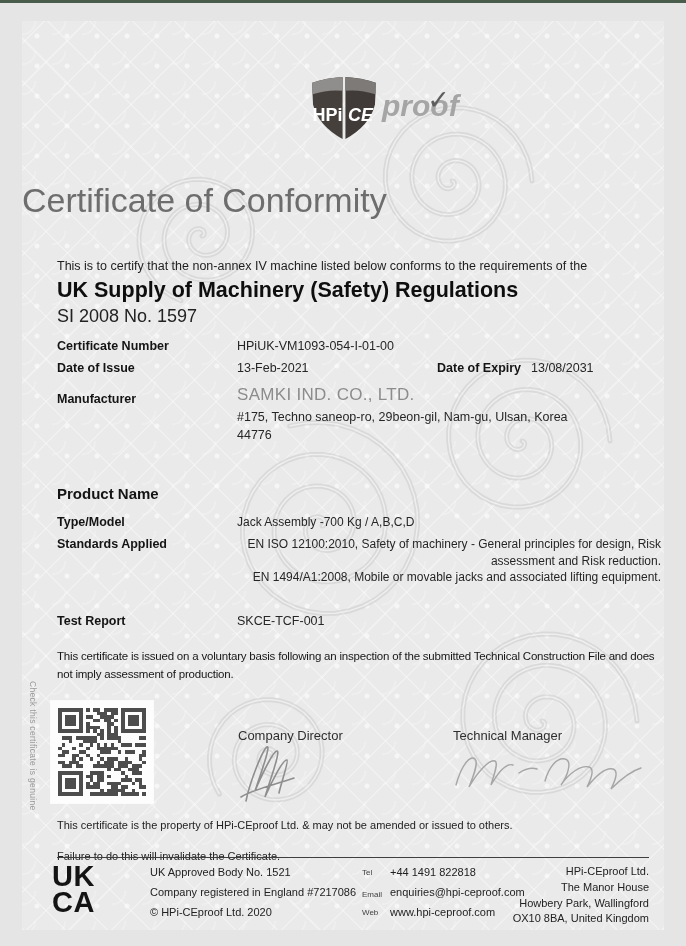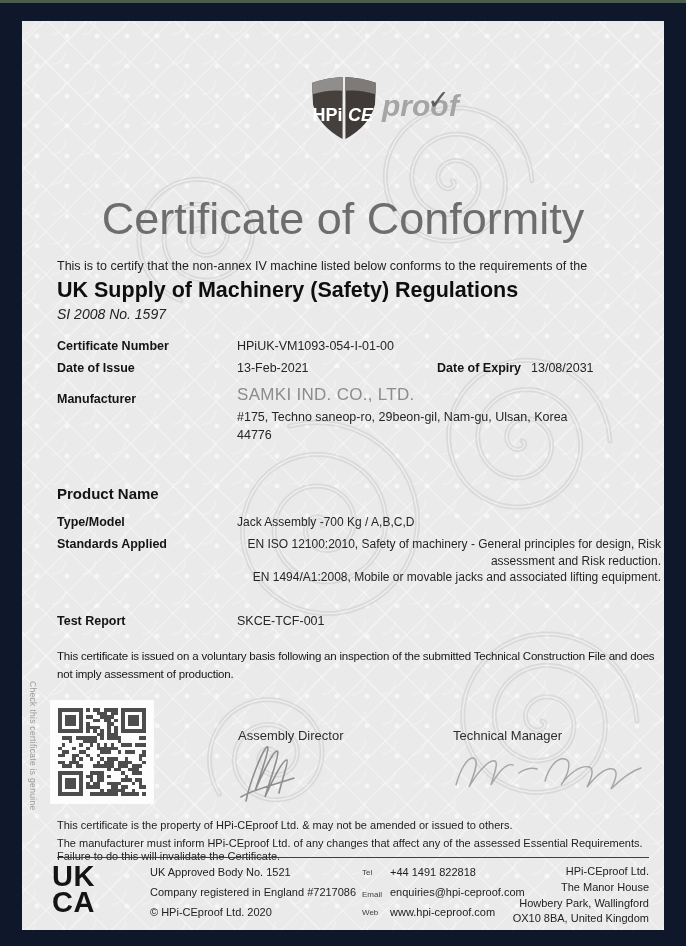--- a/index.html
+++ b/index.html
@@ -1,17 +1,17 @@
 <!DOCTYPE html>
 <html><head>
 <meta charset="utf-8">
 <title>Certificate of Conformity</title>
 <style>
   html,body{margin:0;padding:0;}
-  .page{position:relative;width:686px;height:946px;background:#0f172a;overflow:hidden;
+  .page{position:relative;width:686px;height:946px;background:#e5e5e5;overflow:hidden;
         font-family:"Liberation Sans","DejaVu Sans",sans-serif;color:#1c1c1c;}
   .topbar{position:absolute;left:0;top:0;width:686px;height:3px;background:#4a5c4c;}
   .cert{position:absolute;left:22px;top:21px;width:642px;height:909px;
         background-color:#e9eae9;
         background-image:
           radial-gradient(circle at 15px 15px, rgba(255,255,255,.55) 2px, transparent 3px),
           radial-gradient(circle at 0 0, transparent 12px, rgba(255,255,255,.30) 13px, transparent 15px),
           repeating-linear-gradient(45deg, rgba(255,255,255,.32) 0 1.5px, transparent 1.5px 30px),
           repeating-linear-gradient(-45deg, rgba(255,255,255,.32) 0 1.5px, transparent 1.5px 30px);
         background-size:30px 30px,30px 30px,auto,auto;
@@ -19,24 +19,24 @@
   .abs{position:absolute;}
   .swirl{position:absolute;pointer-events:none;}
   
   .logo{position:absolute;left:286px;top:52px;width:170px;height:92px;}
   .proof{position:absolute;left:74px;top:16px;font-size:30px;font-style:italic;font-weight:bold;
          color:#a5a5a5;letter-spacing:0;}
   .po{position:relative;display:inline-block;}
   .check{position:absolute;left:-3px;top:-5px;color:#5d5d5d;font-size:27px;font-style:normal;
          font-family:"DejaVu Sans",sans-serif;}
   
-  .title{position:absolute;top:172px;left:0;width:642px;text-align:center;font-size:45px;color:#6d6d6d;}
+  .title{position:absolute;top:160px;left:0;width:642px;font-size:34px;color:#6d6d6d;}
   .intro{position:absolute;left:35px;top:238px;font-size:12.5px;color:#1d1d1d;}
   .regulation{position:absolute;left:35px;top:257px;font-size:21.5px;font-weight:bold;color:#0e0e0e;}
-  .si{position:absolute;left:35px;top:285px;font-size:14px;color:#222;font-style:italic;}
+  .si{position:absolute;left:35px;top:285px;font-size:18px;color:#222;}
   
   .lbl{position:absolute;left:35px;font-size:12.5px;font-weight:bold;color:#141414;}
   .val{position:absolute;left:215px;font-size:12.5px;color:#262626;}
   .muted-big{position:absolute;left:215px;font-size:17px;color:#8c8c8c;letter-spacing:.3px;}
   .std-block{position:absolute;left:215px;top:515px;width:424px;font-size:12px;line-height:16.5px;color:#262626;text-align:right;}
   .voluntary{position:absolute;left:35px;top:626px;width:606px;font-size:11.5px;line-height:18px;
              letter-spacing:-0.2px;color:#161616;}
   
   .qr-caption{position:absolute;left:6px;top:660px;height:160px;writing-mode:vertical-rl;
               font-size:8.5px;color:#9a9a9a;letter-spacing:.3px;}
@@ -446,31 +446,30 @@
           <rect x="16" y="24" width="1" height="1" fill="#4d4d4d"></rect>
           <rect x="18" y="24" width="1" height="1" fill="#4d4d4d"></rect>
           <rect x="19" y="24" width="1" height="1" fill="#4d4d4d"></rect>
           <rect x="20" y="24" width="1" height="1" fill="#4d4d4d"></rect>
           <rect x="21" y="24" width="1" height="1" fill="#4d4d4d"></rect>
           <rect x="22" y="24" width="1" height="1" fill="#4d4d4d"></rect>
           <rect x="24" y="24" width="1" height="1" fill="#4d4d4d"></rect>
         </svg>
     </div>
 
-    <div class="sig-label" style="left:216px;top:707px">Assembly Director</div>
+    <div class="sig-label" style="left:216px;top:707px">Company Director</div>
     <div class="sig-label" style="left:431px;top:707px">Technical Manager</div>
     <svg class="abs" style="left:210px;top:716px" width="74" height="76" viewBox="0 0 74 76">
       <path d="M14,64 C18,44 31,12 35,10 C39,8 29,36 23,54 C29,40 41,14 45,14 C49,14 37,46 33,60 C39,46 51,22 55,23 C57,24 49,46 47,56 M9,60 C22,52 42,48 62,41" fill="none" stroke="#8e8e8e" stroke-width="1.6" stroke-linecap="round"></path>
     </svg>
     <svg class="abs" style="left:426px;top:722px" width="202" height="54" viewBox="0 0 202 54">
       <path d="M8,42 C14,20 23,12 27,16 C31,20 25,34 21,44 C29,30 41,16 47,18 C51,20 45,34 43,42 C51,28 59,20 65,22 M71,30 C77,26 83,24 89,26 M97,38 C101,24 109,14 117,16 C125,18 119,34 113,42 C121,30 133,22 141,24 C147,26 143,36 139,44 C147,34 157,24 165,26 C171,28 167,38 163,46 C171,38 183,28 193,25" fill="none" stroke="#a6a6a6" stroke-width="1.4" stroke-linecap="round"></path>
     </svg>
 
     <div class="legal" style="top:798px">This certificate is the property of HPi-CEproof Ltd. &amp; may not be amended or issued to others.</div>
-    <div class="legal" style="top:816px">The manufacturer must inform HPi-CEproof Ltd. of any changes that affect any of the assessed Essential Requirements.</div>
     <div class="legal" style="top:829px">Failure to do this will invalidate the Certificate.</div>
     <div class="rule"></div>
 
     <div class="ukca">
       <div>UK</div>
       <div>CA</div>
     </div>
 
     <div class="f-item" style="left:128px;top:845px">UK Approved Body No. 1521</div>
     <div class="f-item" style="left:128px;top:865px">Company registered in England #7217086</div>

